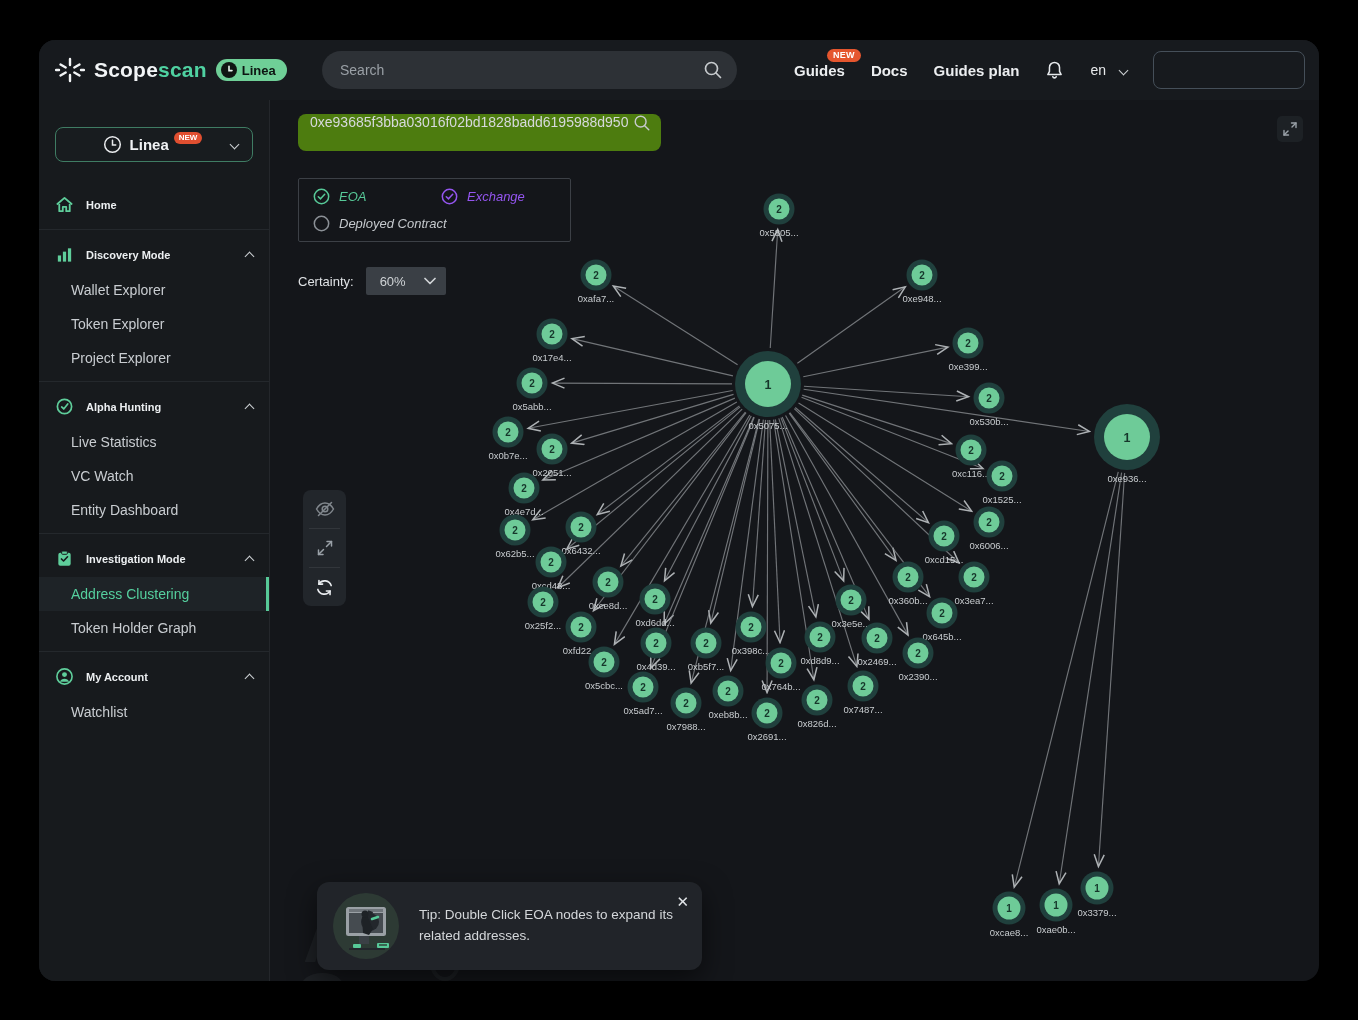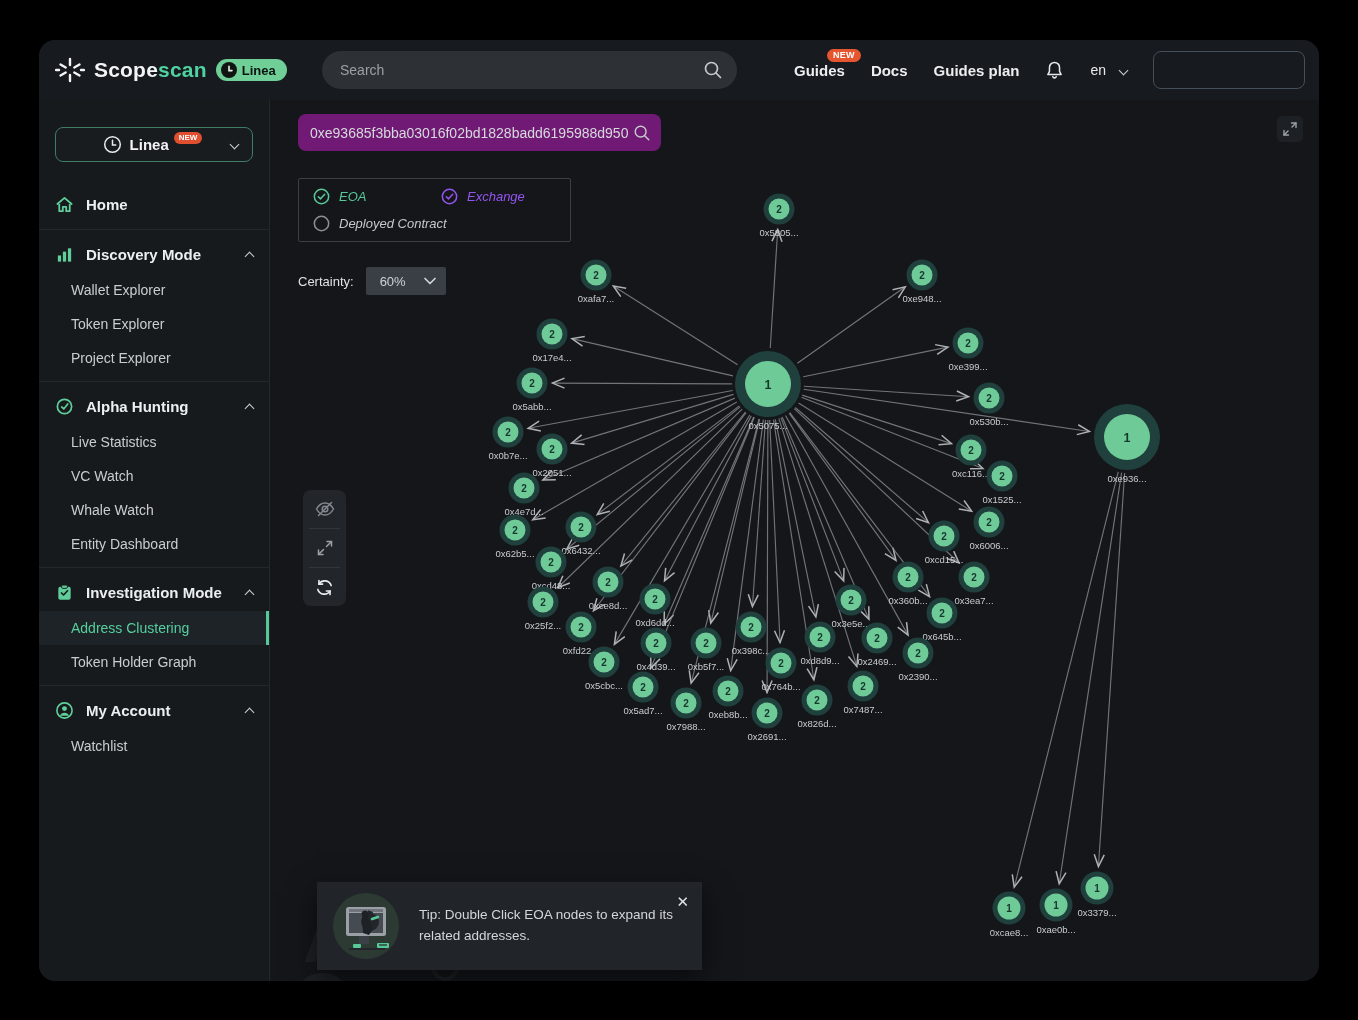--- a/index.html
+++ b/index.html
@@ -28,30 +28,30 @@
   
   .sidebar { position:absolute; left:0; top:60px; bottom:0; width:231px; background:#171a1d; border-right:1px solid #24272b; z-index:3; }
   .net-select { position:relative; margin:27px 16px 24px; height:35px; border:1px solid #3f7c63; border-radius:8px; display:flex; align-items:center; justify-content:center; gap:8px; cursor:pointer; background:#181c1f; }
   .net-select .lbl { color:#f0f2f4; font-weight:bold; font-size:15px; }
   .net-select .mini-new { background:#e04f30; color:#fff; font-size:8px; font-weight:bold; border-radius:7px; padding:1px 5px 2px; position:relative; top:-7px; left:-3px; }
   .net-select .chev { position:absolute; right:14px; }
   .chev { display:inline-block; width:7px; height:7px; border-right:1.6px solid #cfd3d6; border-bottom:1.6px solid #cfd3d6; transform:rotate(45deg); }
   .chev.up { transform:rotate(-135deg); position:relative; top:2px; }
   .divider { height:1px; background:#24282c; margin:6px 0; }
   .nav-head { display:flex; align-items:center; gap:12px; padding:9px 16px; cursor:pointer; }
-  .nav-head .t { color:#eceff1; font-size:15px; font-weight:bold; flex:1; }
+  .nav-head .t { color:#eceff1; font-size:11px; font-weight:bold; flex:1; }
   .nav-sub { display:block; padding:9px 16px 9px 32px; color:#c9cdd1; font-size:14px; cursor:pointer; position:relative; }
   .nav-sub.active { background:#1e2327; color:#55cf9e; }
   .nav-sub.active::after { content:""; position:absolute; right:0; top:0; bottom:0; width:3px; background:#57c998; }
   .s-icon { width:19px; height:19px; flex:0 0 19px; }
 
   
   .main { position:absolute; left:231px; top:60px; right:0; bottom:0; z-index:2; pointer-events:none; }
   .main > * { pointer-events:auto; }
-  .addr-wrap { position:absolute; left:28px; top:14px; width:363px; height:37px; background:#701a75; border-radius:8px; display:flex; align-items:center; padding:0 10px 0 12px; }
+  .addr-wrap { position:absolute; left:28px; top:14px; width:363px; height:37px; background:#4d7c0f; border-radius:8px; display:flex; align-items:flex-start; padding:0 10px 0 12px; }
   .addr-wrap input { flex:1; min-width:0; background:transparent; border:none; outline:none; color:#d6d9dc; font-size:14px; font-family:"Liberation Sans",sans-serif; }
   .legend { position:absolute; left:28px; top:78px; width:273px; height:64px; border:1px solid #3c4046; border-radius:2px; padding:9px 14px; display:flex; flex-direction:column; justify-content:space-between;font-style:italic; }
   .legend-row { display:flex; align-items:center; gap:10px; }
   .legend-item { display:flex; align-items:center; gap:9px; font-size:13px; }
   .legend-item.eoa { color:#57c998; width:118px; }
   .legend-item.exch { color:#9455ef; }
   .legend-item.dep { color:#c4c8cc; }
   .certainty { position:absolute; left:28px; top:167px; display:flex; align-items:center; gap:12px; }
   .certainty .lab { color:#dfe2e5; font-size:13px; }
   .cert-select { width:80px; height:28px; background:#3a3f45; display:flex; align-items:center; justify-content:space-between; padding:0 10px 0 14px; color:#cfd3d6; font-size:13px; cursor:pointer; border-radius:2px; }
@@ -60,21 +60,21 @@
   .tool-sep { height:1px; background:#32363b; margin:0 6px; }
   .fullscreen-btn { position:absolute; right:16px; top:16px; width:26px; height:26px; background:#1d2125; border-radius:5px; display:flex; align-items:center; justify-content:center; cursor:pointer; }
 
   
   .wm { position:absolute; color:rgba(225,232,238,0.055); font-weight:bold; z-index:1; }
   .wm.a { left:33px; top:796px; font-size:72px; }
   .wm.c { left:25px; top:858px; font-size:72px; }
   .wm-ring { position:absolute; left:160px; top:845px; width:30px; height:36px; border:4px solid rgba(225,232,238,0.05); border-radius:50%; z-index:1; }
 
   
-  .tip { position:absolute; left:47px; top:782px; width:385px; height:88px; background:#212429; border-radius:0; box-shadow:0 10px 28px rgba(0,0,0,.55); display:flex; align-items:center; gap:16px; padding:10px 18px 10px 12px; z-index:5; }
+  .tip { position:absolute; left:47px; top:782px; width:385px; height:88px; background:#212429; border-radius:12px; box-shadow:0 10px 28px rgba(0,0,0,.55); display:flex; align-items:center; gap:16px; padding:10px 18px 10px 12px; z-index:5; }
   .tip-text { color:#d4d7da; font-size:13.5px; line-height:1.55; width:262px; }
   .tip-close { position:absolute; right:13px; top:12px; color:#e2e5e8; font-size:15px; line-height:1; cursor:pointer; }
 </style>
 </head>
 <body>
 
 <div class="page">
   <div class="app">
 
     <svg id="graph-svg" width="1280" height="941" viewBox="0 0 1280 941">
@@ -477,21 +477,20 @@
       <div class="nav-head">
         <svg class="s-icon" viewBox="0 0 20 20">
             <circle cx="10" cy="10" r="7.5" fill="none" stroke="#5fce9b" stroke-width="1.8"></circle>
             <path d="M7 10.5 L9.2 12.6 L13.4 7.4" fill="none" stroke="#5fce9b" stroke-width="1.8" stroke-linecap="round" stroke-linejoin="round"></path>
           </svg>
         <span class="t">Alpha Hunting</span>
         <span class="chev up"></span>
       </div>
       <a class="nav-sub">Live Statistics</a>
       <a class="nav-sub">VC Watch</a>
-      <a class="nav-sub">Whale Watch</a>
       <a class="nav-sub">Entity Dashboard</a>
 
       <div class="divider"></div>
       <div class="nav-head">
         <svg class="s-icon" viewBox="0 0 20 20">
             <rect x="3.5" y="4" width="13" height="13.5" rx="2" fill="#5fce9b"></rect>
             <rect x="7" y="2.2" width="6" height="3.4" rx="1" fill="#5fce9b" stroke="#171a1d" stroke-width="1"></rect>
             <path d="M6.8 10.5 L9 12.6 L13.2 8.2" fill="none" stroke="#171a1d" stroke-width="1.7" stroke-linecap="round" stroke-linejoin="round"></path>
           </svg>
         <span class="t">Investigation Mode</span>

